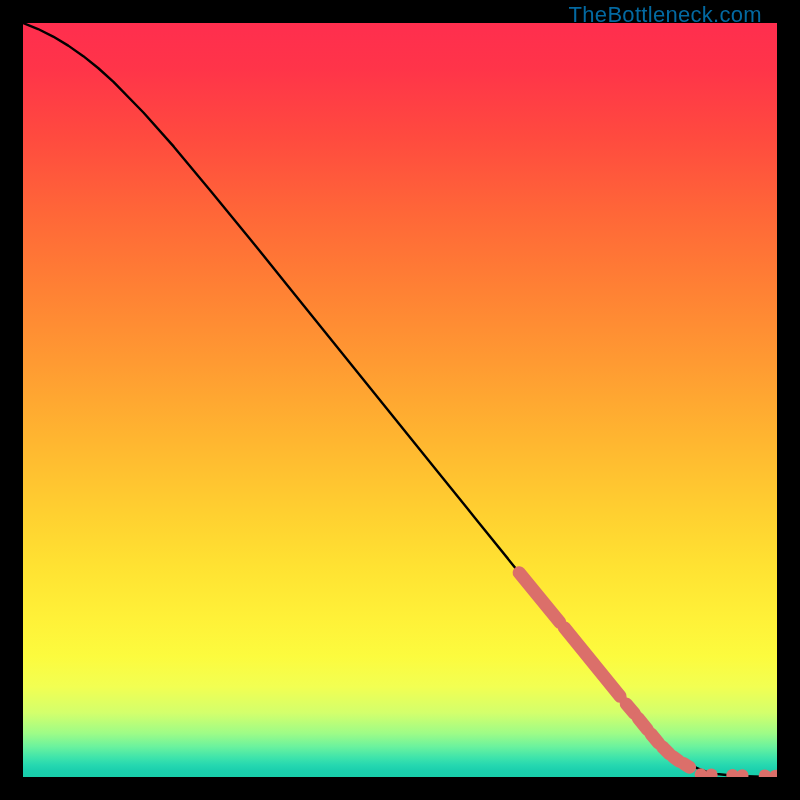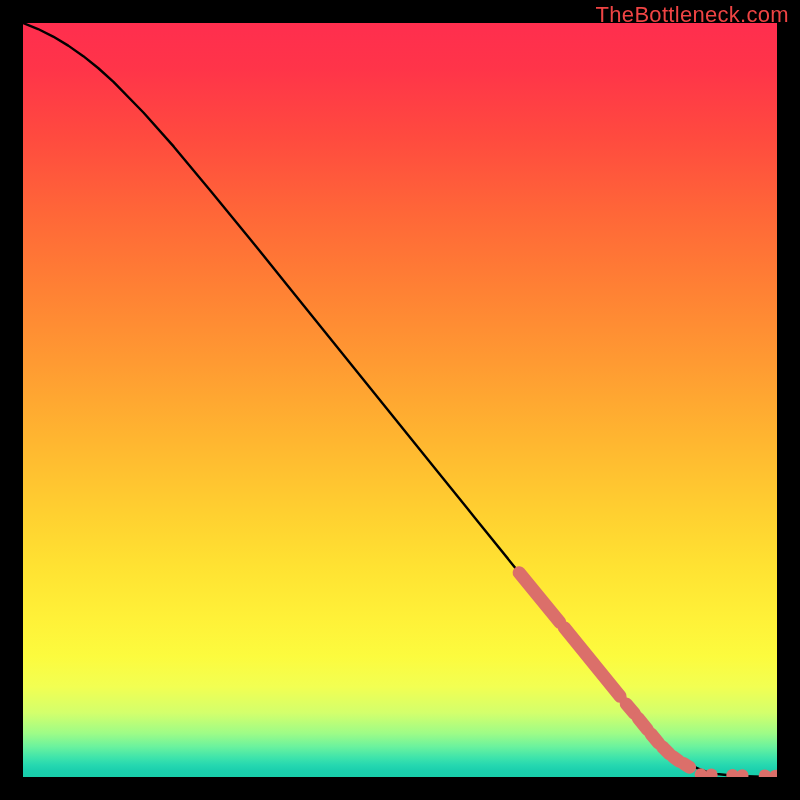--- a/index.html
+++ b/index.html
@@ -26,24 +26,24 @@
     overflow: hidden;
   }
   .plot-area svg {
     width: 754px;
     height: 754px;
     display: block;
   }
   .watermark {
     position: absolute;
     top: 2px;
-    right: 11px;
+    right: 38px;
     font-size: 22px;
     font-weight: 500;
-    color: #ef4444;
+    color: #0369a1;
     letter-spacing: 0.3px;
     user-select: none;
   }
 </style>
 </head>
 <body>
 
 <div class="stage">
 
   <div class="watermark">TheBottleneck.com</div>

